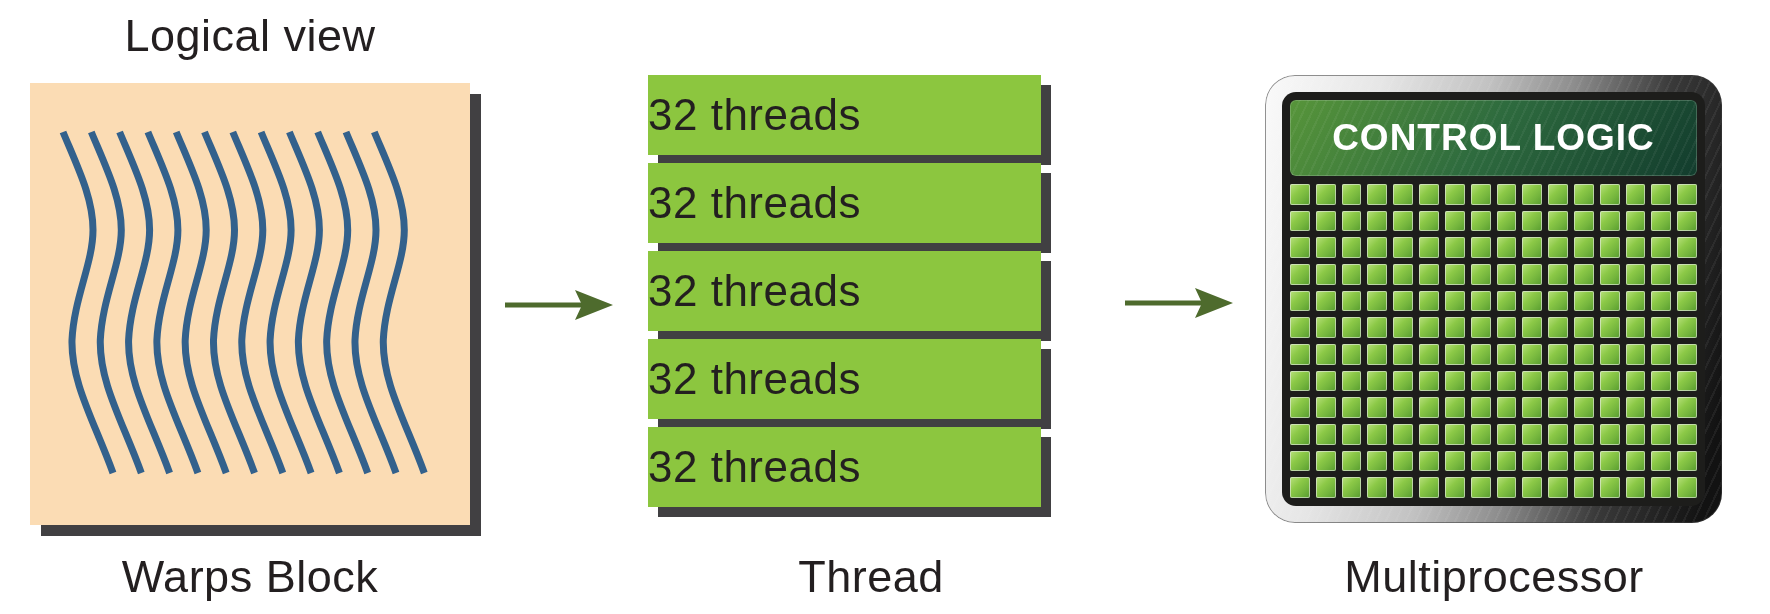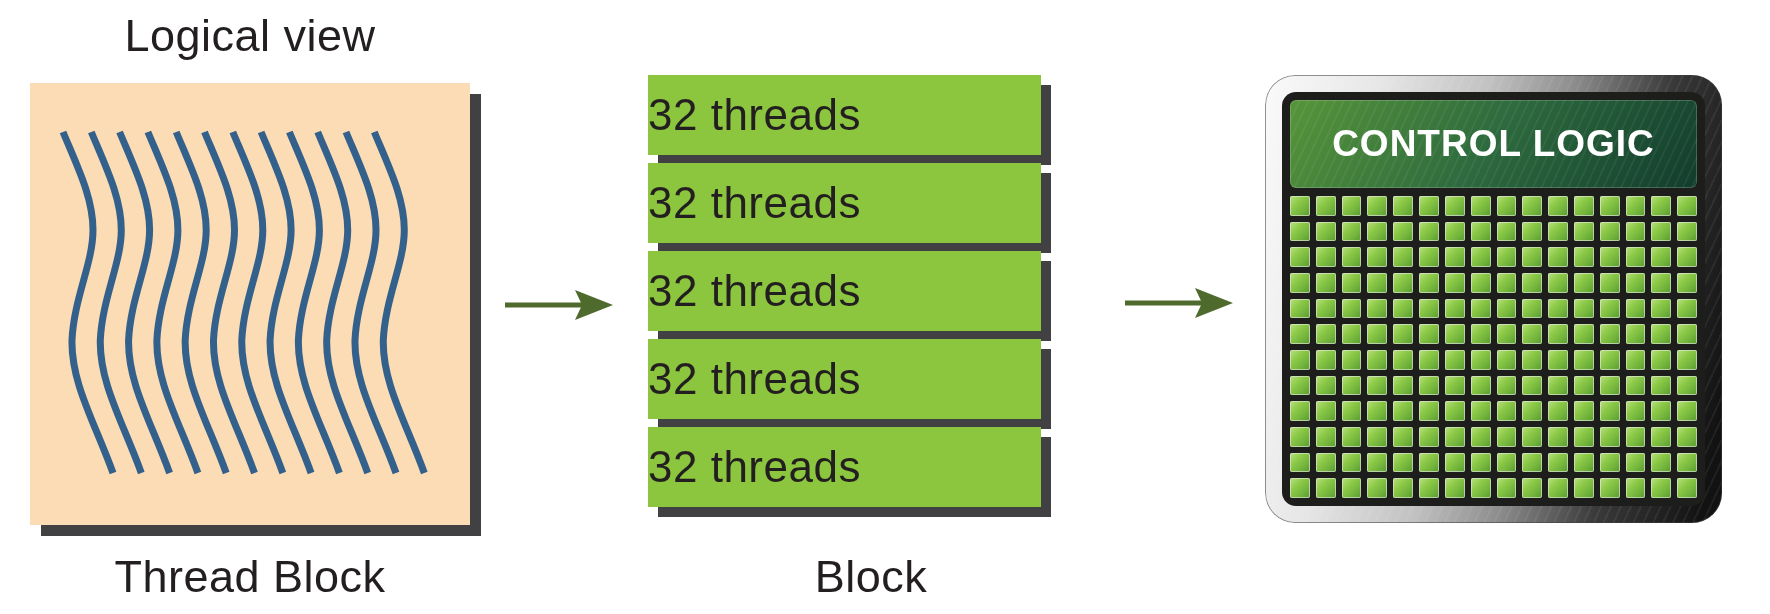--- a/index.html
+++ b/index.html
@@ -73,21 +73,21 @@
   }
   .chip-inner {
     position: absolute;
     left: 17px; top: 17px; right: 17px; bottom: 17px;
     background: var(--chip-black, #1d1d1b);
     border-radius: 14px;
     padding: 8px;
     display: flex; flex-direction: column;
   }
   .control-panel {
-    height: 88px;
+    height: 76px;
     border-radius: 6px;
     background:
       repeating-linear-gradient(115deg, rgba(255,255,255,0.05) 0 2px, rgba(0,0,0,0) 2px 8px),
       linear-gradient(125deg, var(--panel-green-light, #57953a) 0%, #2e6b3e 48%, var(--panel-green-dark, #123c2d) 100%);
     box-shadow: inset 0 0 0 1px rgba(200,220,200,0.25);
     display: flex; align-items: center; justify-content: center;
     margin-bottom: 8px;
   }
   .control-panel span {
     color: #ffffff;
@@ -123,21 +123,21 @@
         <path d="M33,49 C48,85 63,115 63,147 C63,180 44,215 42,257 C41,300 65,340 83,390" fill="none" stroke="var(--wave-blue, #33618c)" stroke-width="7" stroke-linecap="butt" transform="translate(113.2,0)"></path>
         <path d="M33,49 C48,85 63,115 63,147 C63,180 44,215 42,257 C41,300 65,340 83,390" fill="none" stroke="var(--wave-blue, #33618c)" stroke-width="7" stroke-linecap="butt" transform="translate(141.5,0)"></path>
         <path d="M33,49 C48,85 63,115 63,147 C63,180 44,215 42,257 C41,300 65,340 83,390" fill="none" stroke="var(--wave-blue, #33618c)" stroke-width="7" stroke-linecap="butt" transform="translate(169.8,0)"></path>
         <path d="M33,49 C48,85 63,115 63,147 C63,180 44,215 42,257 C41,300 65,340 83,390" fill="none" stroke="var(--wave-blue, #33618c)" stroke-width="7" stroke-linecap="butt" transform="translate(198.1,0)"></path>
         <path d="M33,49 C48,85 63,115 63,147 C63,180 44,215 42,257 C41,300 65,340 83,390" fill="none" stroke="var(--wave-blue, #33618c)" stroke-width="7" stroke-linecap="butt" transform="translate(226.4,0)"></path>
         <path d="M33,49 C48,85 63,115 63,147 C63,180 44,215 42,257 C41,300 65,340 83,390" fill="none" stroke="var(--wave-blue, #33618c)" stroke-width="7" stroke-linecap="butt" transform="translate(254.70000000000002,0)"></path>
         <path d="M33,49 C48,85 63,115 63,147 C63,180 44,215 42,257 C41,300 65,340 83,390" fill="none" stroke="var(--wave-blue, #33618c)" stroke-width="7" stroke-linecap="butt" transform="translate(283,0)"></path>
         <path d="M33,49 C48,85 63,115 63,147 C63,180 44,215 42,257 C41,300 65,340 83,390" fill="none" stroke="var(--wave-blue, #33618c)" stroke-width="7" stroke-linecap="butt" transform="translate(311.3,0)"></path>
       </svg>
   </section>
-  <div class="col-caption" style="left:250px">Thread Block</div>
+  <div class="col-caption" style="left:250px">Warps Block</div>
 
   <svg class="flow-arrow a1" viewBox="0 0 110 44">
     <line x1="2" y1="22" x2="79" y2="22" stroke="currentColor" stroke-width="5"></line>
     <polygon points="72,7 110,22 72,37 79,22" fill="currentColor"></polygon>
   </svg>
 
   <section class="warp-stack" id="warp-stack">
       <div class="warp">
         <span>32 threads</span>
       </div>
@@ -147,21 +147,21 @@
       <div class="warp">
         <span>32 threads</span>
       </div>
       <div class="warp">
         <span>32 threads</span>
       </div>
       <div class="warp">
         <span>32 threads</span>
       </div>
     </section>
-  <div class="col-caption" style="left:871px">Block</div>
+  <div class="col-caption" style="left:871px">Thread</div>
 
   <svg class="flow-arrow a2" viewBox="0 0 110 44">
     <line x1="2" y1="22" x2="79" y2="22" stroke="currentColor" stroke-width="5"></line>
     <polygon points="72,7 110,22 72,37 79,22" fill="currentColor"></polygon>
   </svg>
 
   <section class="chip">
     <div class="chip-inner">
       <div class="control-panel">
         <span>CONTROL LOGIC</span>
@@ -355,14 +355,15 @@
           <div class="core"></div>
           <div class="core"></div>
           <div class="core"></div>
           <div class="core"></div>
           <div class="core"></div>
           <div class="core"></div>
           <div class="core"></div>
         </div>
     </div>
   </section>
+  <div class="col-caption" style="left:1494px">Multiprocessor</div>
 
 </div>
 
 </body></html>

